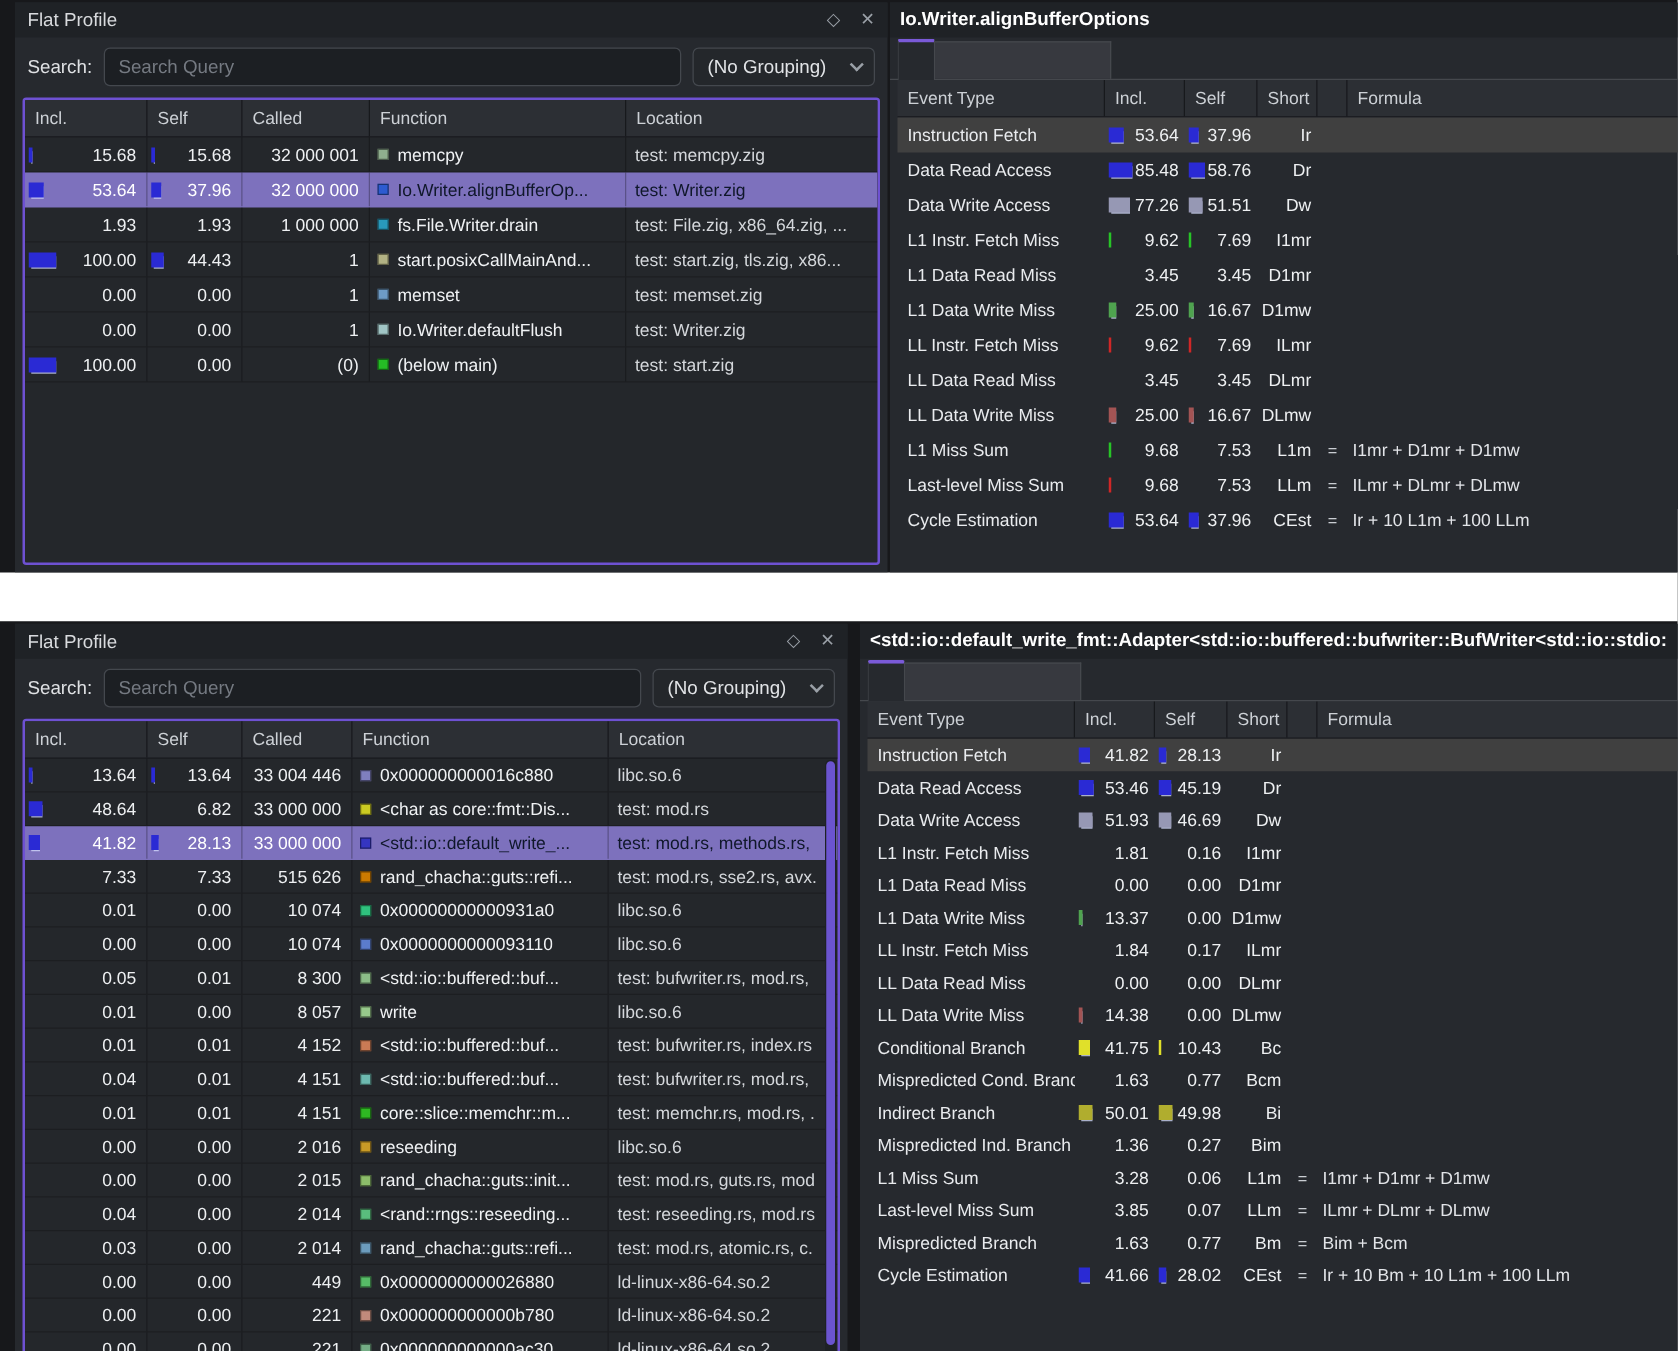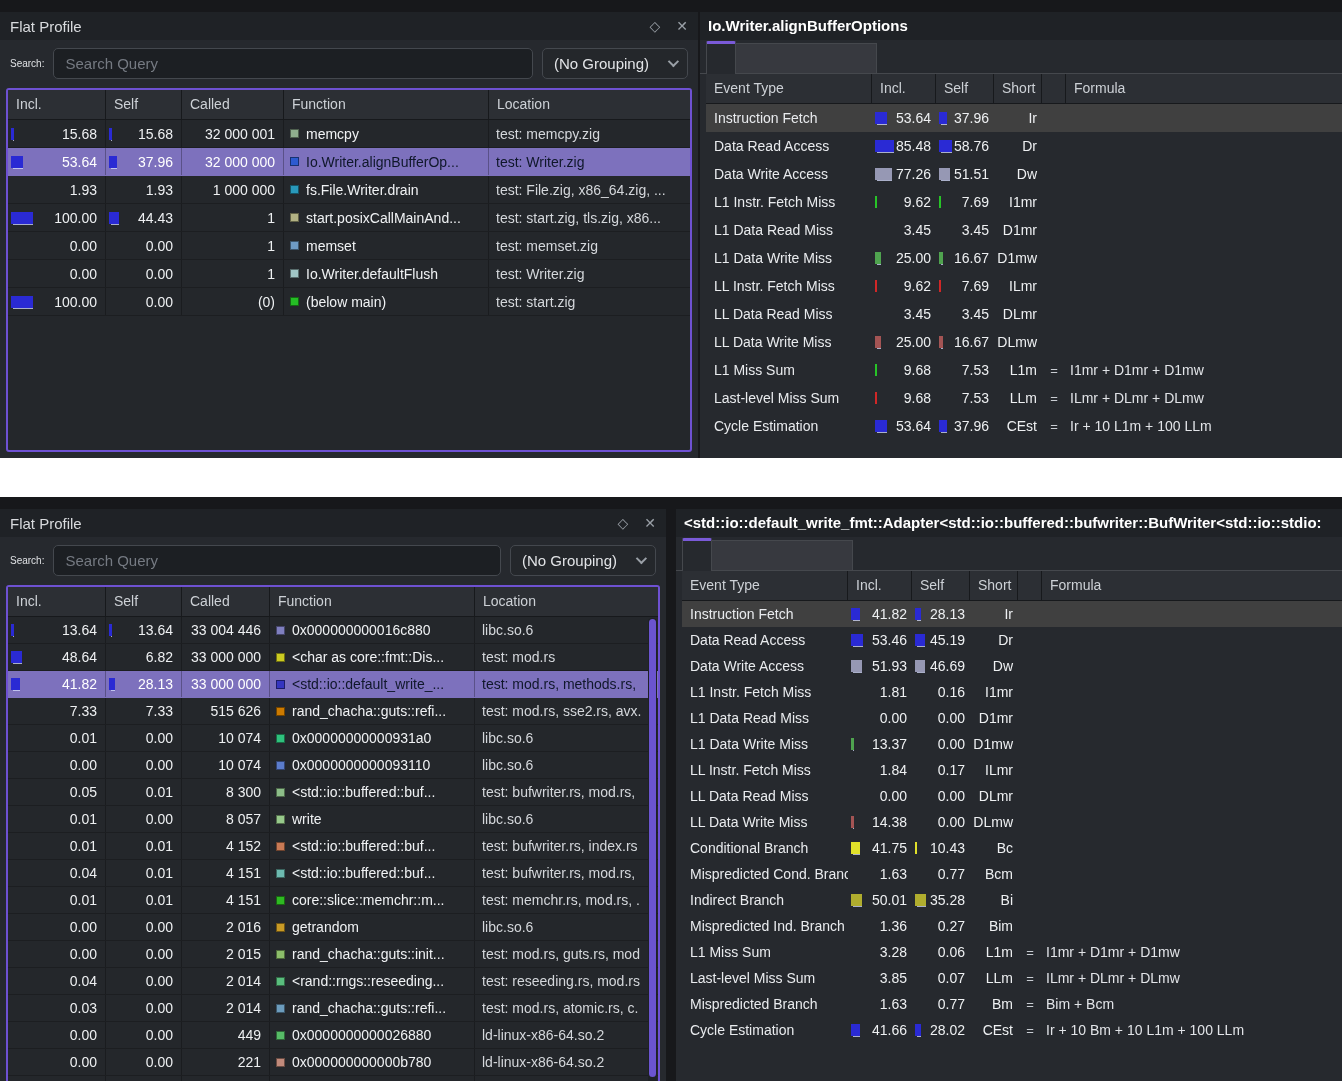--- a/index.html
+++ b/index.html
@@ -1,28 +1,28 @@
 <!DOCTYPE html>
 <html><head>
 <meta charset="utf-8">
 <style>
   * { margin:0; padding:0; box-sizing:border-box; }
   html,body { width:1342px; height:1081px; background:#ffffff; font-family:"Liberation Sans", sans-serif; }
   .section { position:absolute; left:0; width:1342px; background:#17181b; overflow:hidden; }
   #section-top { top:0; height:458px; }
   #section-bottom { top:497px; height:584px; }
 
-  .panel { position:absolute; top:12px; bottom:0; background:#26292e; overflow:hidden; }
+  .panel { position:absolute; top:2px; bottom:0; background:#26292e; overflow:hidden;margin-left:12px; }
 
   
   .titlebar { height:28px; display:flex; align-items:center; padding:0 10px; background:#1f2226; color:#d9dbde; font-size:15px; }
   .titlebar .spacer { flex:1; }
   .win-icon { font-family:"DejaVu Sans", sans-serif; color:#9aa0a7; font-size:14px; margin-left:16px; cursor:default; }
   .search-row { height:46px; display:flex; align-items:center; gap:9px; padding:0 10px; }
-  .search-label { font-size:10px; color:#dfe1e4; }
+  .search-label { font-size:15px; color:#dfe1e4; }
   .search-input { flex:1; height:31px; background:#1c1f23; border:1px solid #44484e; border-radius:5px; color:#dfe1e4; font-size:15px; padding:0 11px; font-family:"Liberation Sans", sans-serif; outline:none; }
   .search-input::placeholder { color:#757a82; }
   .grouping { width:146px; height:31px; border:1px solid #44484e; border-radius:5px; background:#24272b; color:#e2e4e7; font-size:15px; display:flex; align-items:center; justify-content:space-between; padding:0 11px; }
   .chev { width:8px; height:8px; border-right:2px solid #9aa0a7; border-bottom:2px solid #9aa0a7; transform:rotate(45deg) translateY(-2px); }
 
   .fp-table { position:absolute; left:6px; right:6px; top:76px; border:2px solid #6e51d2; border-radius:3px; background:#24272b; overflow:hidden; }
   #section-top .fp-table { bottom:6px; }
   #section-bottom .fp-table { bottom:-22px; }
   .fp-header { display:flex; height:30px; background:#2c2f34; border-bottom:1px solid #17191c; color:#cdd1d6; font-size:14px; }
   .fp-header > div { line-height:29px; padding-left:8px; border-right:1px solid #17191c; overflow:hidden; white-space:nowrap; }
@@ -522,21 +522,21 @@
           <div class="fp-row">
             <div class="cell c-incl">
               <span class="num">0.00</span>
             </div>
             <div class="cell c-self">
               <span class="num">0.00</span>
             </div>
             <div class="cell c-called">2 016</div>
             <div class="cell c-func">
               <span class="swatch" style="background: rgb(200, 154, 38);"></span>
-              <span class="func-text">getrandom</span>
+              <span class="func-text">reseeding</span>
             </div>
             <div class="cell c-loc">libc.so.6</div>
           </div>
           <div class="fp-row">
             <div class="cell c-incl">
               <span class="num">0.00</span>
             </div>
             <div class="cell c-self">
               <span class="num">0.00</span>
             </div>
@@ -730,21 +730,21 @@
             <div class="e-event">Mispredicted Cond. Branch</div>
             <div class="e-incl"><span class="num">1.63</span></div>
             <div class="e-self"><span class="num">0.77</span></div>
             <div class="e-short">Bcm</div>
             <div class="e-eq"></div>
             <div class="e-formula"></div>
           </div>
           <div class="ev-row compact">
             <div class="e-event">Indirect Branch</div>
             <div class="e-incl"><span class="bar" style="width: 11px; background: rgb(176, 173, 46);"></span><span class="num">50.01</span></div>
-            <div class="e-self"><span class="bar" style="width: 11px; background: rgb(176, 173, 46);"></span><span class="num">35.28</span></div>
+            <div class="e-self"><span class="bar" style="width: 11px; background: rgb(176, 173, 46);"></span><span class="num">49.98</span></div>
             <div class="e-short">Bi</div>
             <div class="e-eq"></div>
             <div class="e-formula"></div>
           </div>
           <div class="ev-row compact">
             <div class="e-event">Mispredicted Ind. Branch</div>
             <div class="e-incl"><span class="num">1.36</span></div>
             <div class="e-self"><span class="num">0.27</span></div>
             <div class="e-short">Bim</div>
             <div class="e-eq"></div>

